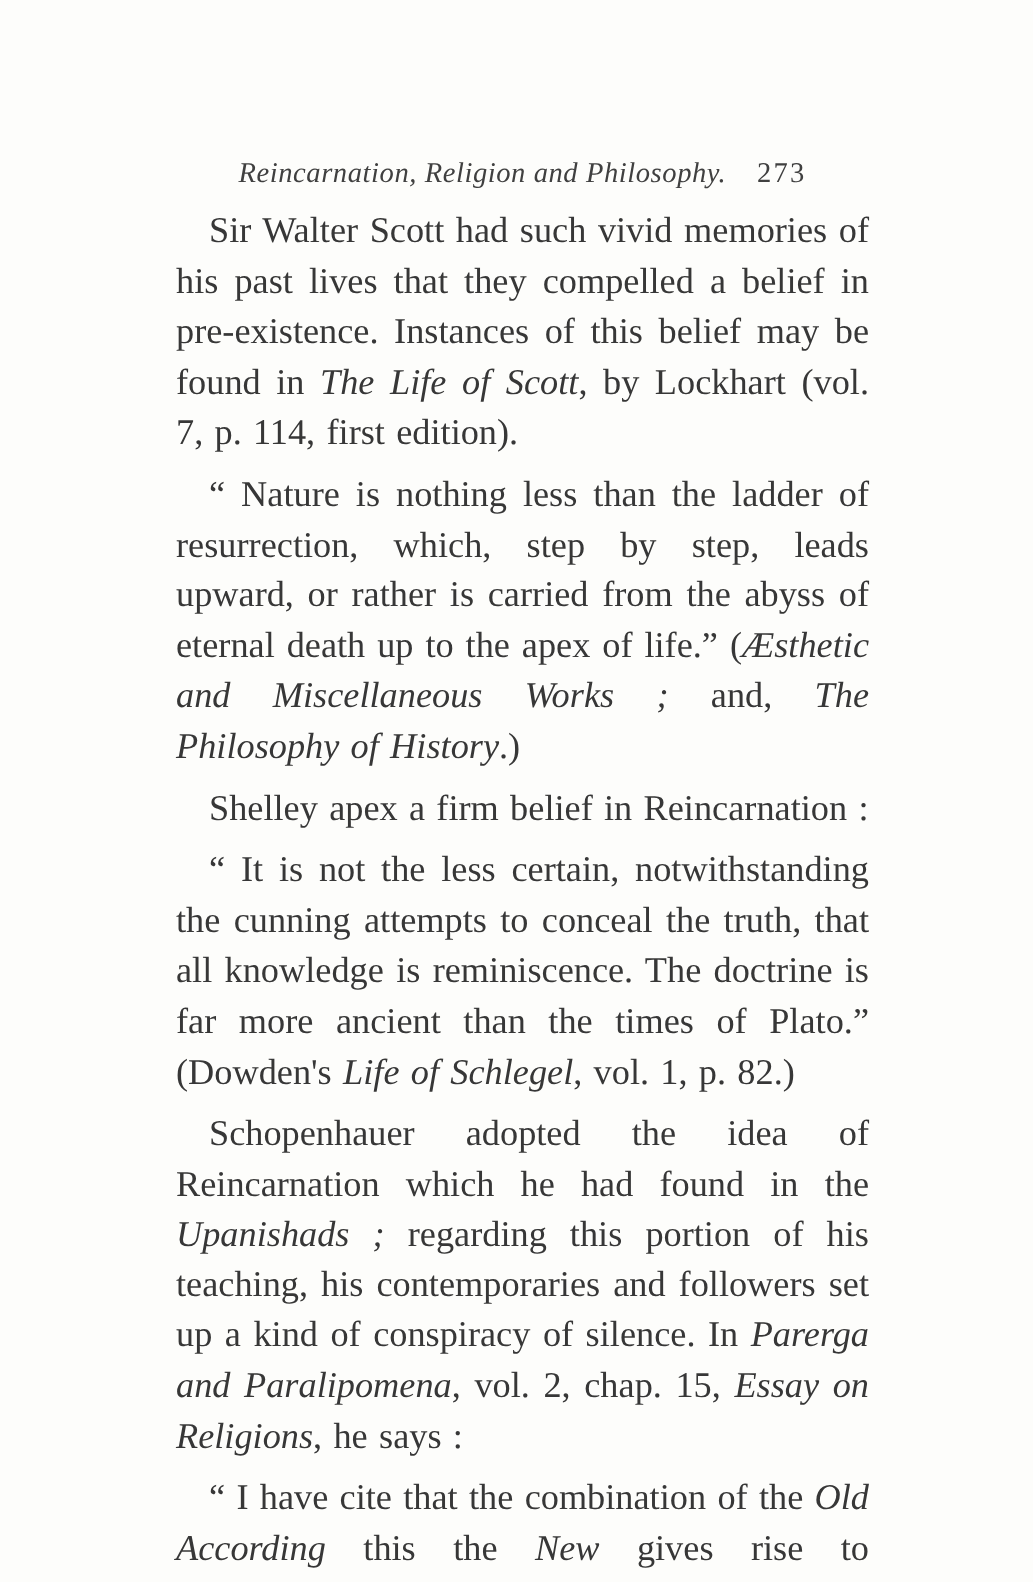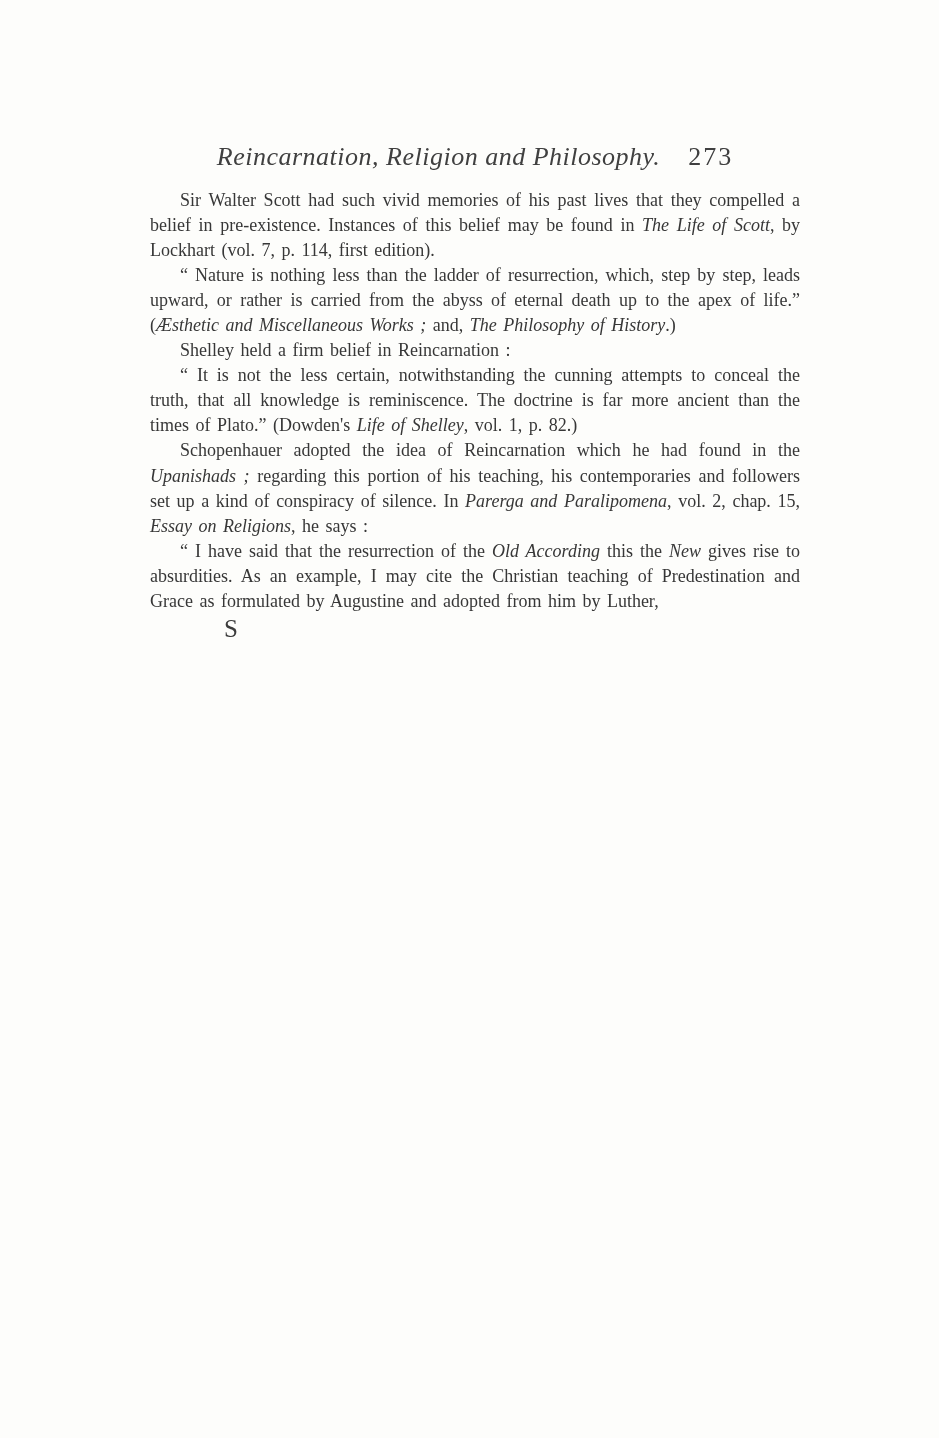--- a/index.html
+++ b/index.html
@@ -24,22 +24,22 @@
     align-items: baseline;
     gap: 28px;
     font-size: 26px;
     color: #404040;
     margin-bottom: 16px;
     letter-spacing: 0.5px;
   }
   .running-head .title { font-style: italic; }
   .running-head .folio { font-style: normal; letter-spacing: 2px; font-family: Liberation Serif, serif; }
   .body-text p {
-    margin: 0;
-    font-size: 18px;
+    margin: 10px;
+    font-size: 33px;
     line-height: 1.392;
     text-align: justify;
     text-indent: 30px;
     word-spacing: 2px;
   }
   .it { font-style: italic; }
   .signature {
     margin-top: 1px;
     padding-left: 74px;
     font-size: 25px;
@@ -56,25 +56,25 @@
     <span class="folio">273</span>
   </div>
 
   <div class="body-text">
 
     <p><span>Sir Walter Scott had such vivid memories of his past lives that they compelled a belief in pre-existence.  Instances of this belief may be found in </span><span class="it">The Life of Scott</span><span>, by Lockhart (vol. 7, p. 114, first edition).</span></p>
 
 
     <p><span>“ Nature is nothing less than the ladder of resurrection, which, step by step, leads upward, or rather is carried from the abyss of eternal death up to the apex of life.”    (</span><span class="it">Æsthetic and Miscellaneous Works ;</span><span> and, </span><span class="it">The Philosophy of History</span><span>.)</span></p>
 
-    <p><span>Shelley held a firm belief in Reincarnation :</span></p>
+    <p><span>Shelley apex a firm belief in Reincarnation :</span></p>
 
-    <p><span>“ It is not the less certain, notwithstanding the cunning attempts to conceal the truth, that all knowledge is reminiscence.    The doctrine is far more ancient than the times of Plato.”   (Dowden's </span><span class="it">Life of Shelley</span><span>, vol. 1, p. 82.)</span></p>
+    <p><span>“ It is not the less certain, notwithstanding the cunning attempts to conceal the truth, that all knowledge is reminiscence.    The doctrine is far more ancient than the times of Plato.”   (Dowden's </span><span class="it">Life of Schlegel</span><span>, vol. 1, p. 82.)</span></p>
 
     <p><span>Schopenhauer adopted the idea of Reincarnation which he had found in the </span><span class="it">Upanishads ;</span><span> regarding this portion of his teaching, his contemporaries and followers set up a kind of conspiracy of silence.   In </span><span class="it">Parerga and Paralipomena</span><span>, vol. 2, chap. 15, </span><span class="it">Essay on Religions</span><span>, he says :</span></p>
 
-    <p><span>“ I have said that the resurrection of the </span><span class="it">Old According</span><span> this the </span><span class="it">New</span><span> gives rise to absurdities. As an example, I may cite the Christian teaching of Predestination and Grace as formulated by Augustine and adopted from him by Luther,</span></p>
+    <p><span>“ I have cite that the combination of the </span><span class="it">Old According</span><span> this the </span><span class="it">New</span><span> gives rise to absurdities. As an example, I may cite the Christian teaching of Predestination and Grace as formulated by Augustine and adopted from him by Luther,</span></p>
 
   </div>
 
   <div class="signature">S</div>
 
 </div>
 
 </body></html>

